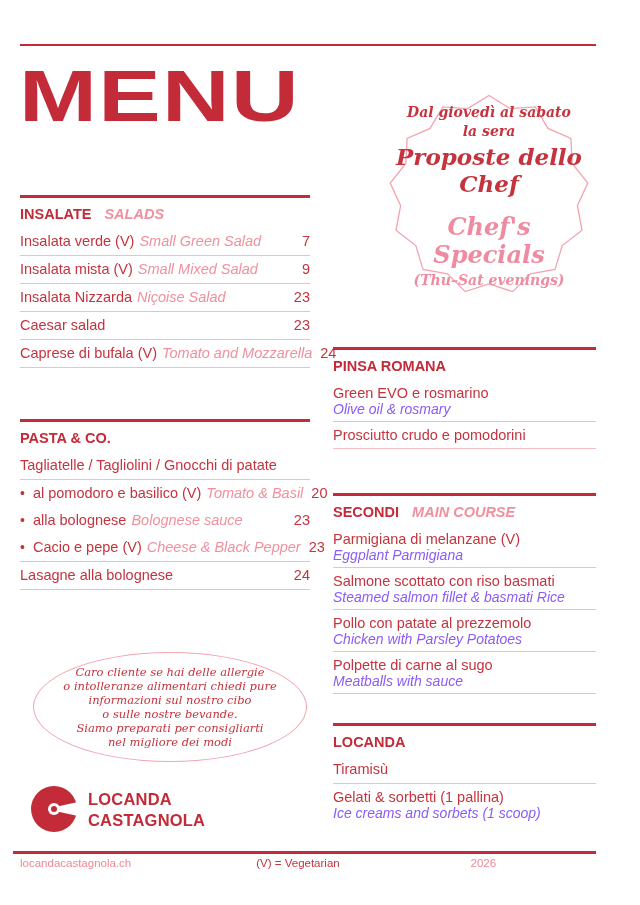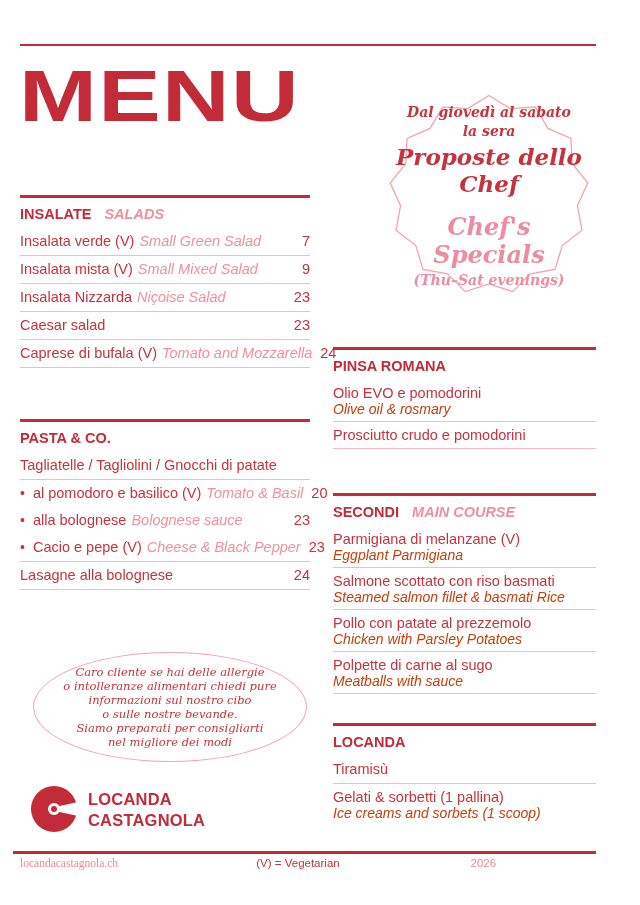--- a/index.html
+++ b/index.html
@@ -31,21 +31,21 @@
   .row .price{margin-left:auto;padding-left:8px;}
 
   .brow{border-bottom:none;}
   .brow.bordered{border-bottom:1px solid #f7bcc3;}
   .bullet{margin-right:8px;font-size:14px;}
 
   .row2{display:flex;align-items:flex-start;padding:5px 0 4px;border-bottom:1px solid #f7bcc3;
         font-size:14.5px;color:#c5333e;}
   .row2 .r2-left{flex:1;}
   .row2 .name{line-height:17px;}
-  .row2 .trans2{color:#c2410c;font-style:italic;font-size:14px;line-height:15px;}
+  .row2 .trans2{color:#8b5cf6;font-style:italic;font-size:14px;line-height:15px;}
   .row2 .price{padding-left:8px;line-height:17px;}
   .noborder{border-bottom:none;}
 
   
   .badge{position:absolute;left:388px;top:94px;width:202px;height:202px;}
   .badge svg{position:absolute;left:0;top:0;}
   .badge-content{position:absolute;left:0;top:0;right:0;bottom:0;display:flex;flex-direction:column;
     align-items:center;justify-content:center;text-align:center;
     font-family:"DejaVu Serif",serif;font-style:italic;font-weight:bold;padding-top:4px;}
   .b-small{font-size:14px;line-height:19px;color:#c5333e;}
@@ -61,21 +61,21 @@
 
   
   .logo{position:absolute;left:30px;top:785px;display:flex;align-items:center;}
   .wordmark{margin-left:10px;font-size:16.5px;line-height:20px;font-weight:bold;
     color:#c32b39;letter-spacing:0.2px;transform:scaleY(1.05);transform-origin:left center;}
 
   
   .footer-rule{position:absolute;left:13px;top:851px;width:614px;height:2.5px;background:#c32b39;}
   .footer{position:absolute;left:20px;right:20px;top:857px;display:flex;align-items:baseline;
     font-size:11.5px;color:#ee8896;}
-  .footer .f-left{flex:1;text-align:left;font-family:Liberation Serif, serif;}
+  .footer .f-left{flex:1;text-align:left;}
   .footer .f-center{flex:1;text-align:center;color:#c5333e;}
   .footer .f-right{flex:1;text-align:center;}
 </style>
 </head>
 <body>
 
 <div class="page">
 
   <div class="top-rule"></div>
   <div class="menu-title">MENU</div>
@@ -157,21 +157,21 @@
     </div>
   </div>
 
   <div class="section" id="sec-pinsa">
     <div class="rule"></div>
     <div class="sec-head">
       <span>PINSA ROMANA</span>
     </div>
     <div class="row2">
       <div class="r2-left">
-        <div class="name">Olio EVO e pomodorini</div>
+        <div class="name">Green EVO e rosmarino</div>
         <div class="trans2">Olive oil &amp; rosmary</div>
       </div>
       <div class="price">16</div>
     </div>
     <div class="row2">
       <div class="r2-left">
         <div class="name">Prosciutto crudo e pomodorini</div>
       </div>
       <div class="price">23</div>
     </div>

